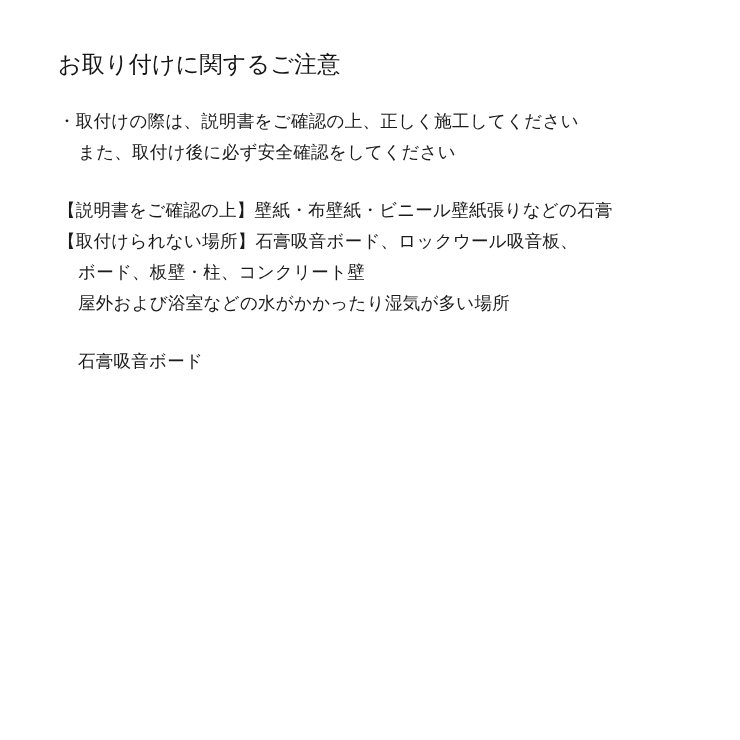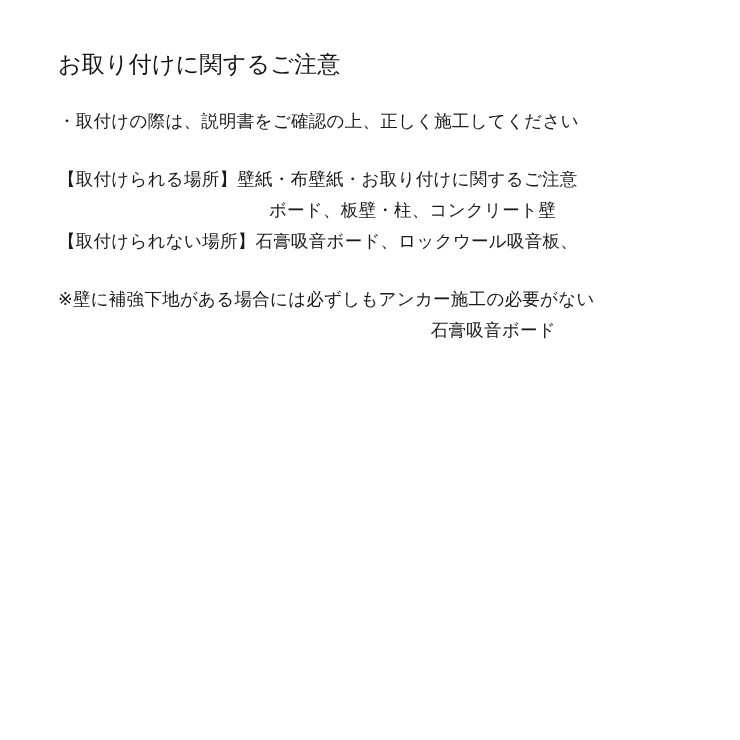--- a/index.html
+++ b/index.html
@@ -33,51 +33,51 @@
   }
   .block {
     margin: 0;
   }
   .line {
     font-size: 17.5px;
     line-height: 31px;
     color: #1a1a1a;
     letter-spacing: 0.015em;
     white-space: pre;
-    text-align: right;
   }
   .line.indent {
     padding-left: 20px;
   }
   .gap-lg {
     height: 27px;
   }
   .gap-md {
     height: 27px;
   }
 </style>
 </head>
 <body>
 
 <div class="page">
 
   <h1 class="doc-title">お取り付けに関するご注意</h1>
 
   <div class="block">
     <div class="line">・取付けの際は、説明書をご確認の上、正しく施工してください</div>
+    <div class="line indent">また、取付け後に必ず安全確認をしてください</div>
   </div>
 
   <div class="gap-lg"></div>
 
   <div class="block">
-    <div class="line">【取付けられる場所】壁紙・布壁紙・お取り付けに関するご注意</div>
+    <div class="line">【説明書をご確認の上】壁紙・布壁紙・ビニール壁紙張りなどの石膏</div>
+    <div class="line">【取付けられない場所】石膏吸音ボード、ロックウール吸音板、</div>
     <div class="line indent">ボード、板壁・柱、コンクリート壁</div>
-    <div class="line">【取付けられない場所】石膏吸音ボード、ロックウール吸音板、</div>
+    <div class="line indent">屋外および浴室などの水がかかったり湿気が多い場所</div>
   </div>
 
   <div class="gap-md"></div>
 
   <div class="block">
-    <div class="line">※壁に補強下地がある場合には必ずしもアンカー施工の必要がない</div>
     <div class="line indent">石膏吸音ボード</div>
   </div>
 
 </div>
 
 </body></html>

